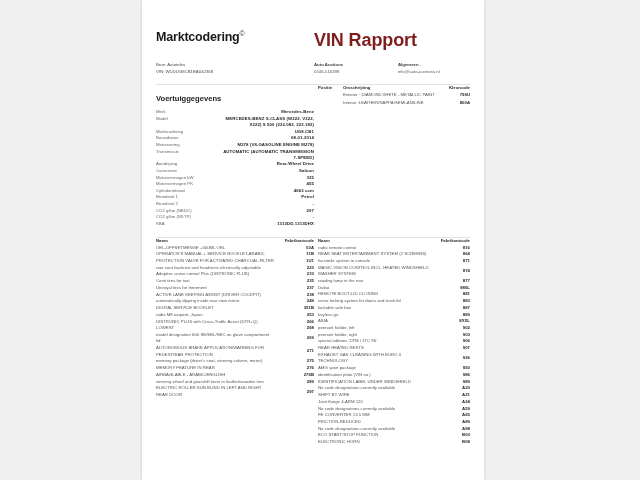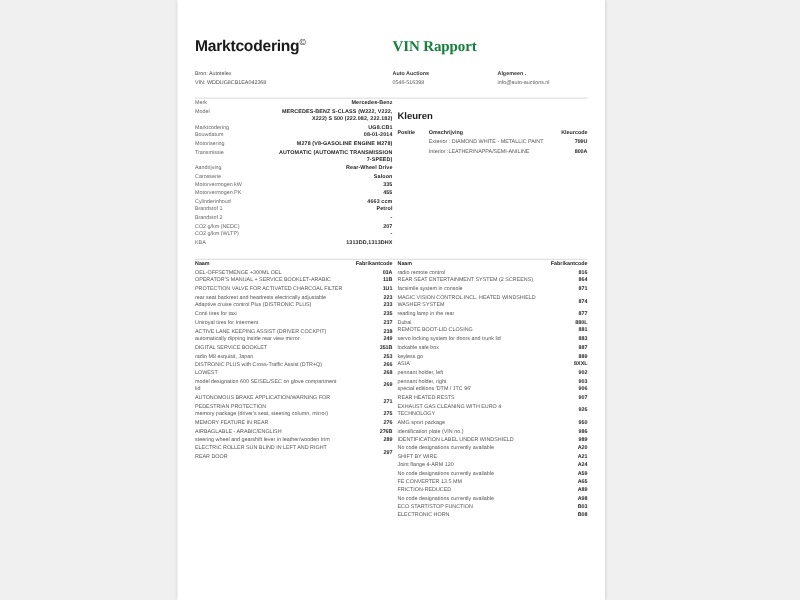--- a/index.html
+++ b/index.html
@@ -39,25 +39,24 @@
     color: #1a1a1a;
     letter-spacing: -0.2px;
     white-space: nowrap;
   }
   .brand-title sup {
     font-size: 7px;
     font-weight: normal;
     vertical-align: super;
   }
   .report-title {
-    font-size: 12px;
-    font-weight: bold;
-    color: #15803d;
+    font-size: 18px;
+    font-weight: bold;
+    color: #7f1d1d;
     letter-spacing: -0.1px;
-    font-family: Liberation Serif, serif;
   }
   .meta-block {
     margin-top: 11px;
     font-size: 4.3px;
     line-height: 1.55;
     color: #4d4d4d;
   }
   .meta-cols { display: flex; margin-top: 11px; }
   .meta-c1 { width: 84px; }
   .meta-c2 { width: 1px; flex: 1; }
@@ -192,20 +191,21 @@
           </div>
         </div>
       </div>
     </div>
   </div>
 
   <hr class="rule">
 
   <div class="section-wrap">
     <div class="col-left">
+      <div class="section-title">Voertuiggegevens</div>
       <div id="vehicle-rows">
           <div class="kv-row">
             <div class="kv-key">Merk</div>
             <div class="kv-val">Mercedes-Benz</div>
           </div>
           <div class="kv-row">
             <div class="kv-key">Model</div>
             <div class="kv-val">MERCEDES-BENZ S-CLASS (W222, V222, X222) S 500 (222.082, 222.182)</div>
           </div>
           <div class="kv-row">
@@ -260,21 +260,20 @@
             <div class="kv-key">CO2 g/km (WLTP)</div>
             <div class="kv-val">-</div>
           </div>
           <div class="kv-row">
             <div class="kv-key">KBA</div>
             <div class="kv-val">1313DD,1313DHX</div>
           </div>
         </div>
     </div>
     <div class="col-right">
-      <div class="section-title">Kleuren</div>
       <div class="tbl-head">
         <div class="c-pos">Positie</div>
         <div class="c-desc">Omschrijving</div>
         <div class="c-code" style="width:28px">Kleurcode</div>
       </div>
       <div id="color-rows">
           <div class="color-row">
             <div class="c-pos"></div>
             <div class="c-desc">Exterior : DIAMOND WHITE - METALLIC PAINT</div>
             <div class="c-code">799U</div>

